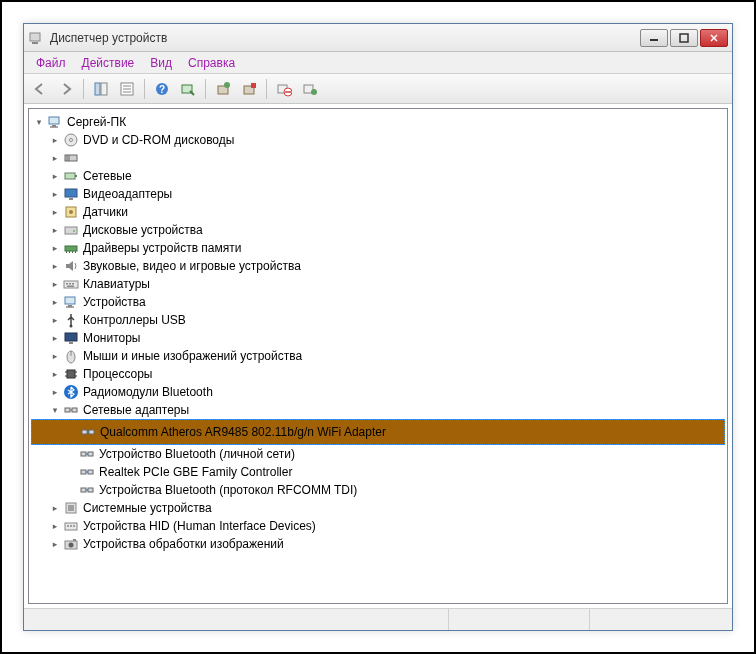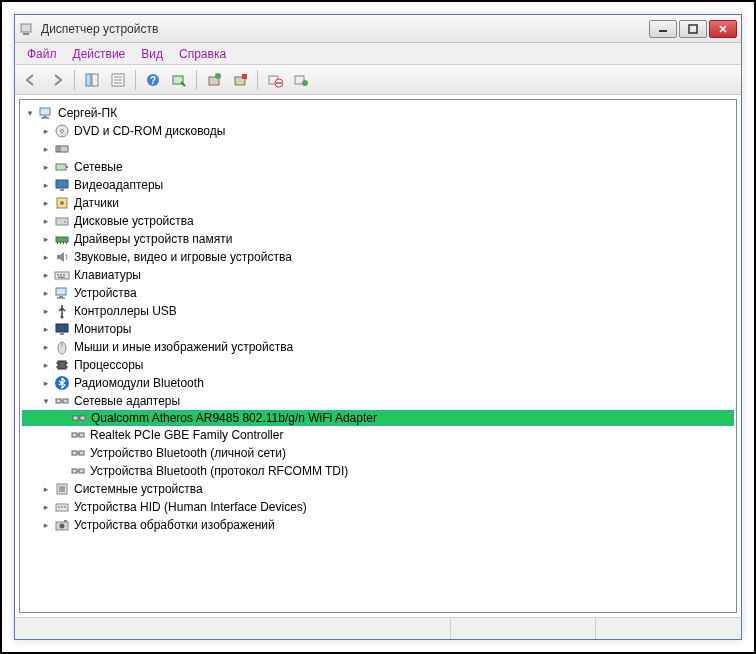--- a/index.html
+++ b/index.html
@@ -1,32 +1,32 @@
 <!DOCTYPE html>
 <html><head>
 <meta charset="utf-8">
 <style>
 * { box-sizing: border-box; margin: 0; padding: 0; }
 body { font-family: "Segoe UI", Tahoma, sans-serif; font-size: 12px; background: #fff; width: 756px; height: 654px; overflow: hidden; position: relative; }
-.outer-border { position: absolute; top: 0; left: 0; right: 0; bottom: 0; border: 2px solid #000; padding: 12px; background: #fff; }
+.outer-border { position: absolute; top: 0; left: 0; right: 0; bottom: 0; border: 2px solid #000; padding: 21px; background: #fff; }
 .window { border: 1px solid #5a7ca0; background: #fff; height: 100%; display: flex; flex-direction: column; box-shadow: 0 0 8px rgba(0,0,0,0.15); }
 .titlebar { height: 28px; background: linear-gradient(to bottom, #f8f8f8, #e8e8e8); border-bottom: 1px solid #c0c0c0; display: flex; align-items: center; padding: 0 4px; }
 .titlebar-icon { width: 16px; height: 16px; margin-right: 6px; display: inline-flex; align-items: center; justify-content: center; }
 .titlebar-text { flex: 1; font-size: 12px; color: #333; }
 .win-controls { display: flex; gap: 2px; }
 .win-btn { width: 28px; height: 18px; border: 1px solid #888; background: linear-gradient(to bottom, #f5f5f5, #d8d8d8); display: flex; align-items: center; justify-content: center; border-radius: 2px; cursor: pointer; font-size: 10px; }
 .win-btn.close { background: linear-gradient(to bottom, #e07070, #c83030); color: #fff; border-color: #a02020; }
 .menubar { height: 22px; background: #f0f0f0; border-bottom: 1px solid #d0d0d0; display: flex; align-items: center; padding: 0 4px; }
 .menu-item { padding: 2px 8px; cursor: pointer; font-size: 12px; color: #a21caf; }
 .toolbar { height: 30px; background: linear-gradient(to bottom, #fafafa, #e8e8e8); border-bottom: 1px solid #c8c8c8; display: flex; align-items: center; padding: 0 4px; gap: 2px; }
 .tool-btn { width: 24px; height: 24px; display: flex; align-items: center; justify-content: center; cursor: pointer; border: 1px solid transparent; border-radius: 2px; }
 .tool-sep { width: 1px; height: 20px; background: #c0c0c0; margin: 0 3px; }
 .content { flex: 1; border: 1px solid #828790; margin: 4px; background: #fff; overflow: auto; padding: 4px 2px; }
 .tree-row { display: flex; align-items: center; height: 18px; padding-right: 4px; cursor: default; white-space: nowrap; }
-.tree-row.selected { background: #22c55e; border: 1px dotted #3399ff; height: 16px; }
+.tree-row.selected { background: #a16207; border: 1px dotted #3399ff; height: 26px; }
 .expander { width: 12px; height: 12px; display: inline-flex; align-items: center; justify-content: center; margin-right: 2px; cursor: pointer; font-size: 9px; color: #666; }
 .node-icon { width: 16px; height: 16px; margin-right: 4px; display: inline-flex; align-items: center; justify-content: center; flex-shrink: 0; }
 .node-label { font-size: 12px; color: #000; text-align: center; }
 .indent { display: inline-block; }
 .statusbar { height: 22px; background: #f0f0f0; border-top: 1px solid #d0d0d0; display: flex; }
 .status-cell { border-right: 1px solid #d0d0d0; height: 100%; }
 svg { display: block; }
 </style>
 </head>
 <body>
@@ -350,32 +350,32 @@
         </div>
         <div class="tree-row">
           <span class="indent" style="width:48px"></span>
           <span class="node-icon">
             <svg width="16" height="16">
               <rect x="2" y="6" width="5" height="4" fill="#d8d8d8" stroke="#666"></rect>
               <rect x="9" y="6" width="5" height="4" fill="#d8d8d8" stroke="#666"></rect>
               <line x1="7" y1="8" x2="9" y2="8" stroke="#4080d0" stroke-width="1.5"></line>
             </svg>
           </span>
-          <span class="node-label">Realtek PCIe GBE Family Controller</span>
+          <span class="node-label">Устройство Bluetooth (личной сети)</span>
         </div>
         <div class="tree-row">
           <span class="indent" style="width:48px"></span>
           <span class="node-icon">
             <svg width="16" height="16">
               <rect x="2" y="6" width="5" height="4" fill="#d8d8d8" stroke="#666"></rect>
               <rect x="9" y="6" width="5" height="4" fill="#d8d8d8" stroke="#666"></rect>
               <line x1="7" y1="8" x2="9" y2="8" stroke="#4080d0" stroke-width="1.5"></line>
             </svg>
           </span>
-          <span class="node-label">Устройство Bluetooth (личной сети)</span>
+          <span class="node-label">Realtek PCIe GBE Family Controller</span>
         </div>
         <div class="tree-row">
           <span class="indent" style="width:48px"></span>
           <span class="node-icon">
             <svg width="16" height="16">
               <rect x="2" y="6" width="5" height="4" fill="#d8d8d8" stroke="#666"></rect>
               <rect x="9" y="6" width="5" height="4" fill="#d8d8d8" stroke="#666"></rect>
               <line x1="7" y1="8" x2="9" y2="8" stroke="#4080d0" stroke-width="1.5"></line>
             </svg>
           </span>

